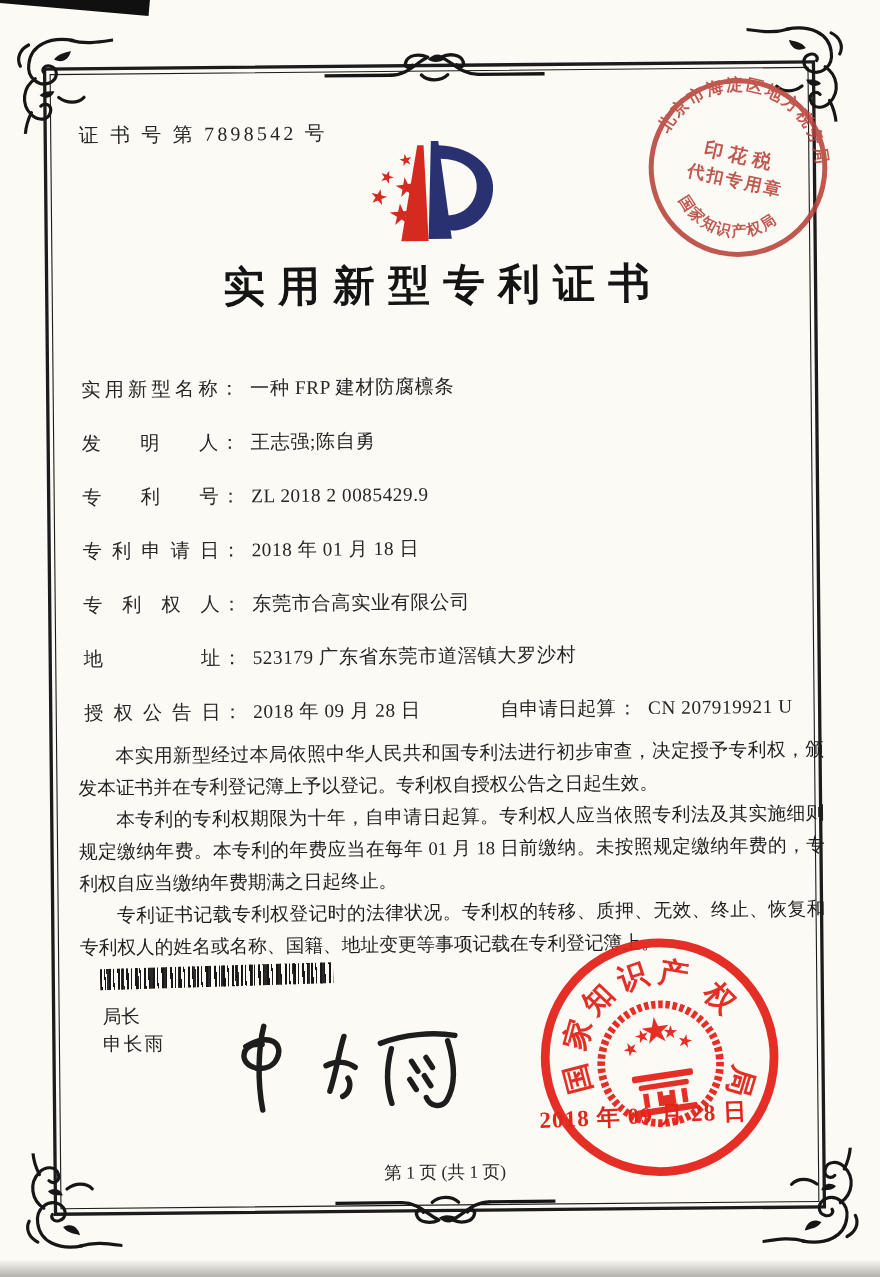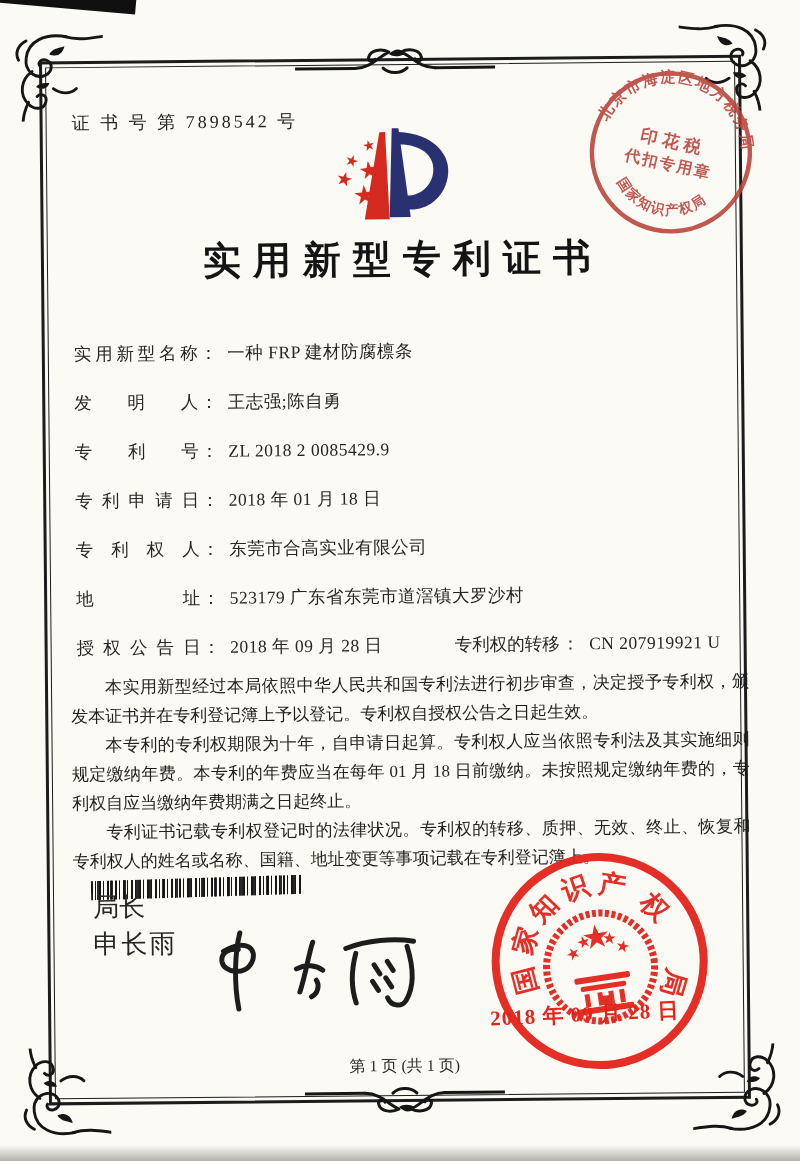--- a/index.html
+++ b/index.html
@@ -31,21 +31,21 @@
   .colon{margin:0 10px 0 2px;}
   .fval{letter-spacing:.5px;}
   .grant-no{position:absolute;left:378px;top:0;}
   .body-text{position:absolute;left:70px;top:670px;width:678px;font-size:17px;
     line-height:29px;text-align:justify;color:#1f1f1f;}
   .body-text p{margin:0;text-indent:2em;}
   .barcode{position:absolute;left:88px;top:876px;width:212px;height:19px;transform:rotate(-1.2deg);
     background:
       repeating-linear-gradient(90deg,#161616 0 2px,transparent 2px 4px,#161616 4px 5px,transparent 5px 8px),
       repeating-linear-gradient(90deg,transparent 0 6px,#2a2a2a 6px 9px,transparent 9px 13px);}
-  .sig-block{position:absolute;left:90px;top:887px;font-size:26px;color:#262626;}
+  .sig-block{position:absolute;left:90px;top:910px;font-size:17px;color:#262626;}
   .sig-block .row2{margin-top:2px;letter-spacing:2px;}
   .sig-svg{position:absolute;left:205px;top:912px;width:215px;height:110px;}
   .seal{position:absolute;left:483px;top:850px;width:226px;height:226px;transform:rotate(-8deg);opacity:.95;}
   .seal-date{position:absolute;left:486px;top:1002px;font-size:21px;font-weight:bold;
     letter-spacing:1px;color:#e3241b;transform:rotate(-2deg);}
   .footer{position:absolute;top:1056px;left:0;width:100%;text-align:center;font-size:16px;color:#2a2a2a;}
   .flourish{stroke:#161616;fill:none;stroke-width:3;stroke-linecap:round;stroke-linejoin:round;}
   .flourish-fill{fill:#161616;stroke:none;}
 </style>
 </head>
@@ -143,21 +143,21 @@
     </div>
     <div class="frow">
       <span class="flabel">专利权人</span><span class="colon">：</span><span class="fval">东莞市合高实业有限公司</span>
     </div>
     <div class="frow">
       <span class="flabel">地址</span><span class="colon">：</span><span class="fval">523179 广东省东莞市道滘镇大罗沙村</span>
     </div>
     <div class="frow">
       <span class="flabel">授权公告日</span><span class="colon">：</span><span class="fval">2018 年 09 月 28 日</span>
       <span class="grant-no">
-        <span>专利权的转移</span><span class="colon">：</span><span class="fval">CN 207919921 U</span>
+        <span>自申请日起算</span><span class="colon">：</span><span class="fval">CN 207919921 U</span>
       </span>
     </div>
   </div>
 
   <div class="body-text">
     <p>本实用新型经过本局依照中华人民共和国专利法进行初步审查，决定授予专利权，颁发本证书并在专利登记簿上予以登记。专利权自授权公告之日起生效。</p>
     <p>本专利的专利权期限为十年，自申请日起算。专利权人应当依照专利法及其实施细则规定缴纳年费。本专利的年费应当在每年 01 月 18 日前缴纳。未按照规定缴纳年费的，专利权自应当缴纳年费期满之日起终止。</p>
     <p>专利证书记载专利权登记时的法律状况。专利权的转移、质押、无效、终止、恢复和专利权人的姓名或名称、国籍、地址变更等事项记载在专利登记簿上。</p>
   </div>
 

